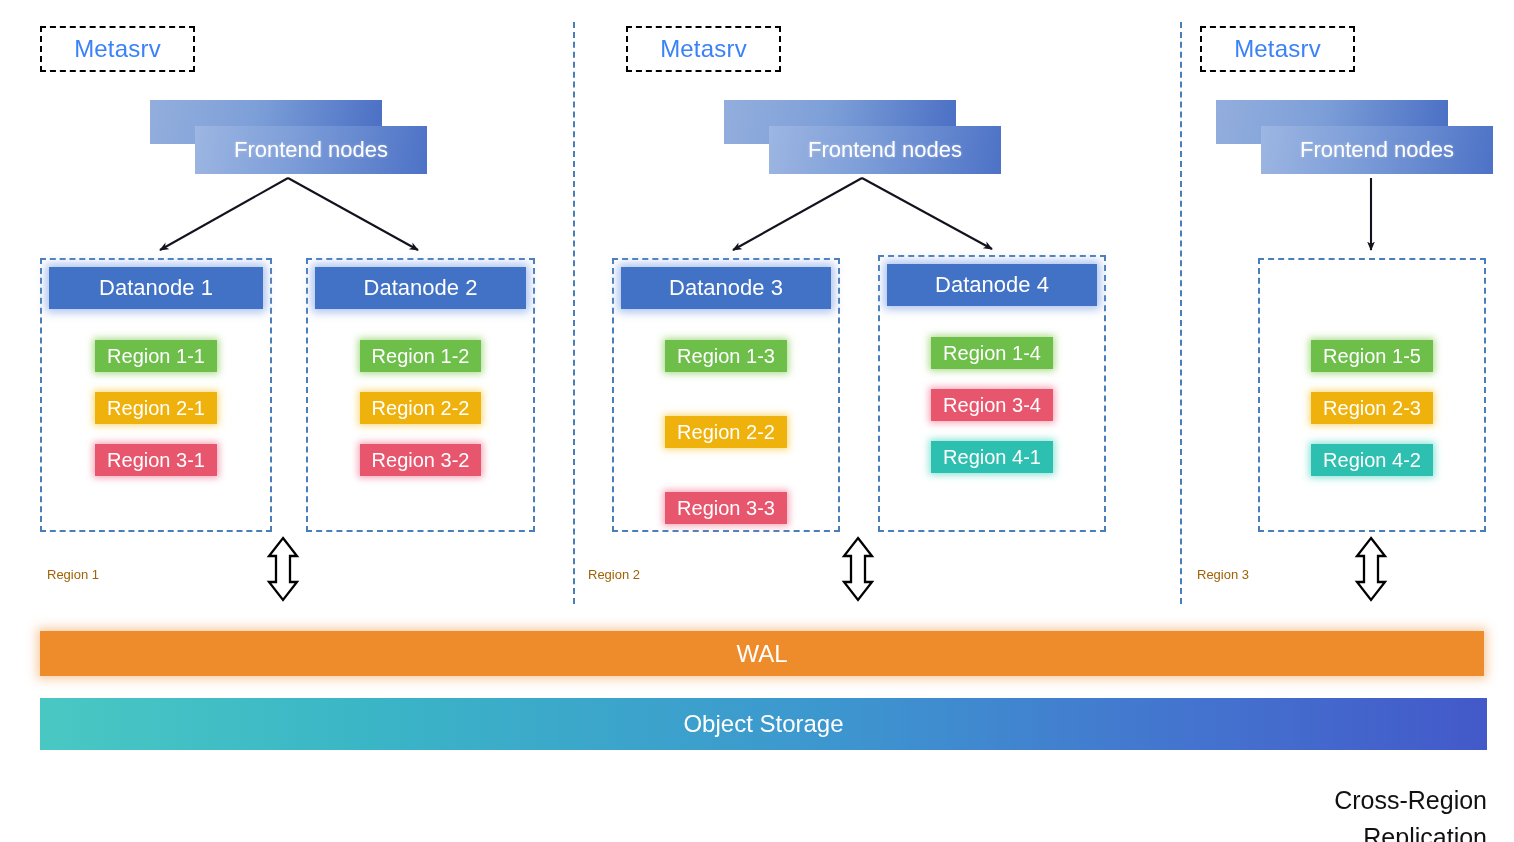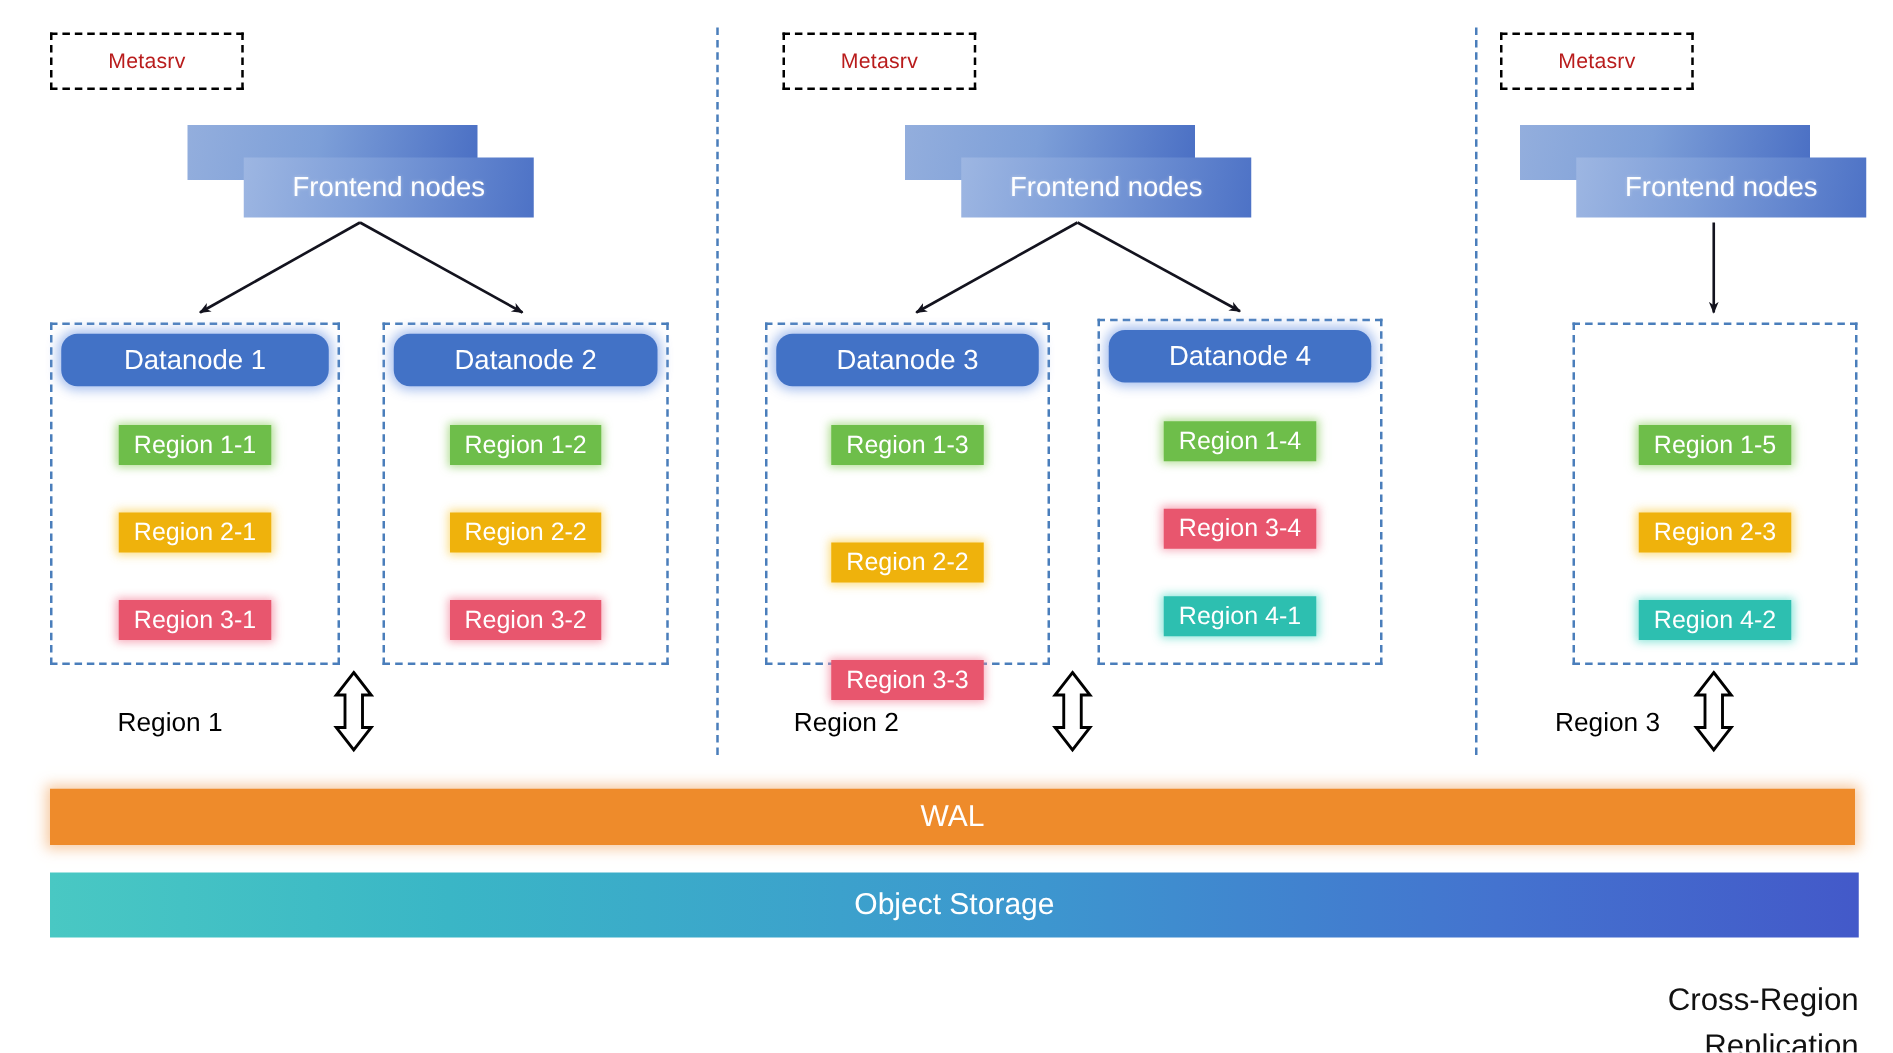--- a/index.html
+++ b/index.html
@@ -24,22 +24,22 @@
   }
 
   
   .metasrv{
     position:absolute;
     border:2px dashed #000000;
     background:#ffffff;
     display:flex;
     align-items:center;
     justify-content:center;
-    color:#b91c1c;
-    font-size:17px;
+    color:#3b82f6;
+    font-size:24px;
     letter-spacing:.2px;
     box-sizing:border-box;
   }
 
   
   .frontend-wrap{position:absolute;}
   .fe-back{
     position:absolute;
     left:0; top:0;
     width:232px; height:44px;
@@ -64,34 +64,33 @@
     box-sizing:border-box;
   }
   .dn-header{
     position:absolute;
     left:7px; top:7px; right:7px;
     height:42px;
     background:#4272c6;
     display:flex;align-items:center;justify-content:center;
     color:#ffffff;font-size:22px;
     box-shadow:0 0 9px 3px rgba(150,180,235,.85);
-    border-radius:13px;
   }
   .region-col{
     position:absolute;
     left:0;right:0;
     display:flex;flex-direction:column;align-items:center;
   }
   .region{
     display:flex;align-items:center;justify-content:center;
     color:#ffffff;
     font-size:20px;
     height:32px;
     padding:0 12px;
-    margin-bottom:38px;
+    margin-bottom:20px;
     white-space:nowrap;
     box-sizing:border-box;
   }
   .region:last-child{margin-bottom:0;}
   .rg-green { background:#6ebe4a; box-shadow:0 0 7px 2px rgba(150,210,110,.75); }
   .rg-amber { background:#efb20c; box-shadow:0 0 7px 2px rgba(250,215,110,.85); }
   .rg-red   { background:#e8566e; box-shadow:0 0 7px 2px rgba(245,150,170,.85); }
   .rg-teal  { background:#2dbfb0; box-shadow:0 0 7px 2px rgba(120,225,210,.85); }
 
   
@@ -107,24 +106,23 @@
     box-shadow:0 0 10px 3px rgba(245,190,140,.8);
   }
   .bar-obj{
     background:linear-gradient(90deg,#49c8c3 0%,#3ab6c6 22%,#3d96cf 55%,#4473cf 80%,#4359c9 100%);
     font-size:24px;
   }
 
   
   .region-label{
     position:absolute;
-    color:#000000;
-    font-size:21px;
+    color:#a16207;
+    font-size:13px;
     white-space:nowrap;
-    margin-left:47px;
   }
   .crossrep{
     position:absolute;
     color:#111111;
     font-size:25px;
     line-height:1.45;
     text-align:right;
     white-space:pre-line;
   }
 

